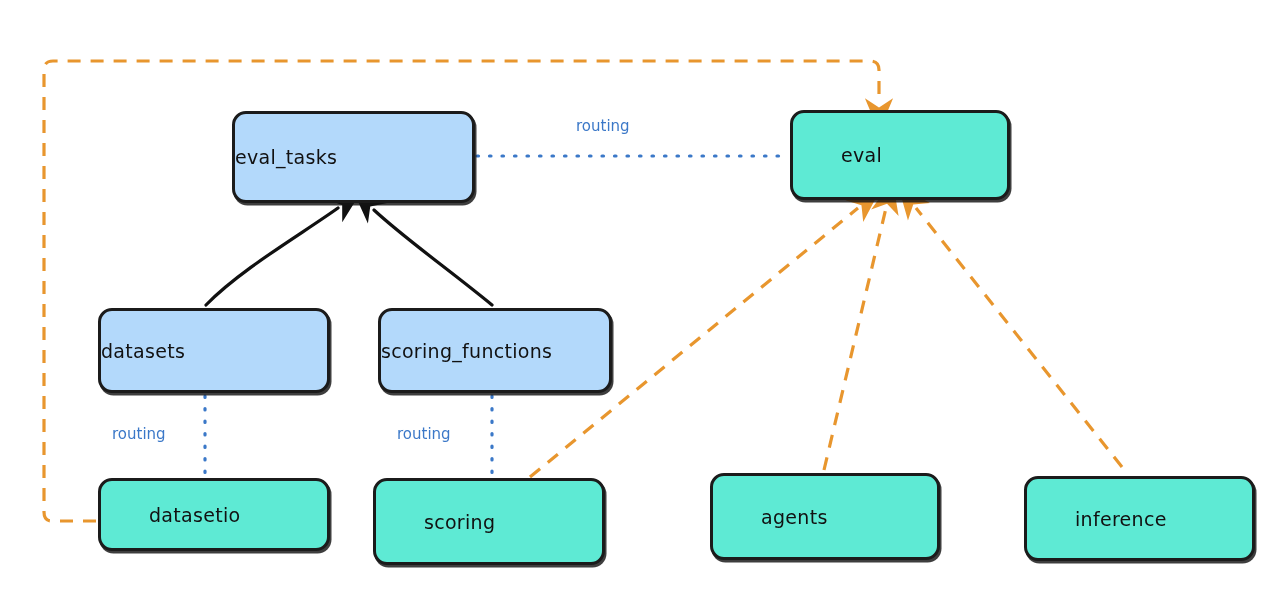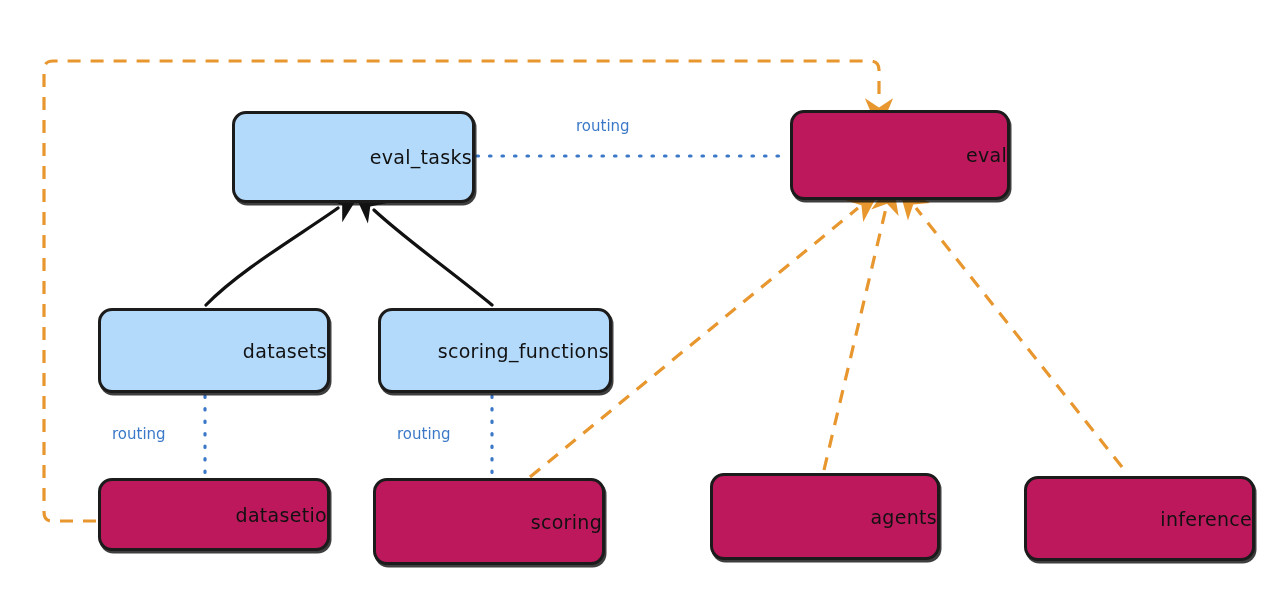--- a/index.html
+++ b/index.html
@@ -22,36 +22,36 @@
     left: 0;
     top: 0;
     width: 1280px;
     height: 596px;
   }
   .node {
     position: absolute;
     box-sizing: border-box;
     display: flex;
     align-items: center;
-    justify-content: flex-end;
+    justify-content: flex-start;
     border: 3px solid #1b1b1b;
     border-radius: 14px;
     box-shadow: 1.5px 2.5px 0 rgba(20,20,20,0.82);
     z-index: 3;
   }
   .node-label {
     font-family: "DejaVu Sans", sans-serif;
     font-size: 19px;
     color: #111111;
     letter-spacing: 0.3px;
     white-space: nowrap;
     user-select: none;
   }
   .node.blue { background: #b3d9fb; }
-  .node.green { background: #be185d; }
+  .node.green { background: #5eead4; padding-left: 48px; }
 
   .edge-label {
     position: absolute;
     font-family: "DejaVu Sans", sans-serif;
     font-size: 15px;
     color: #3b78c8;
     white-space: nowrap;
     z-index: 4;
     user-select: none;
     text-align: right;

